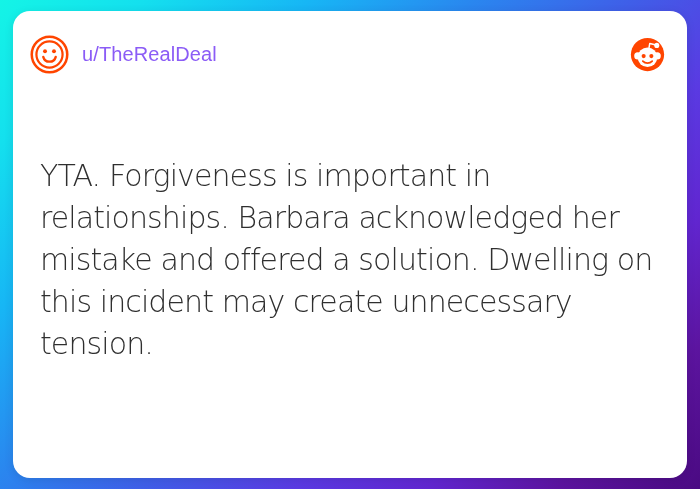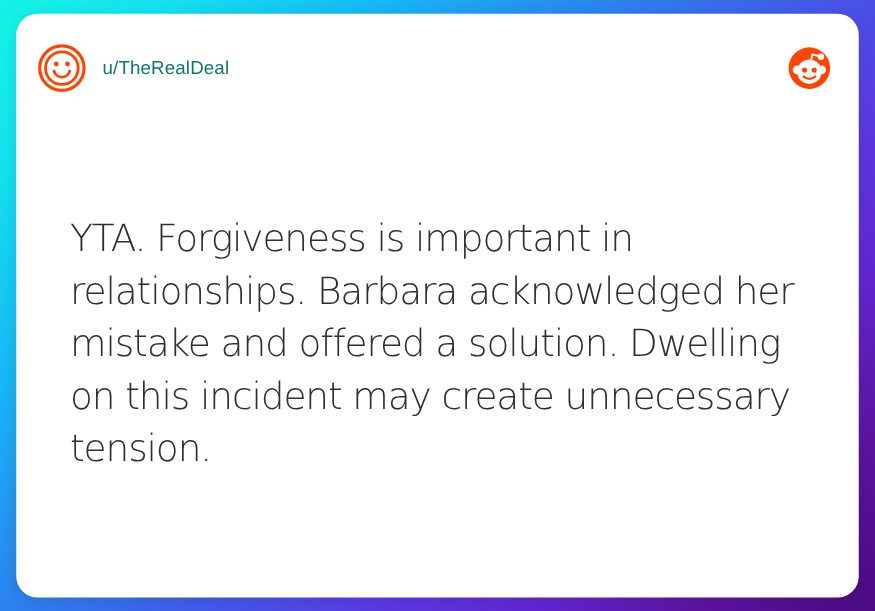--- a/index.html
+++ b/index.html
@@ -61,22 +61,22 @@
 
   .avatar {
     width: 39px;
     height: 39px;
     flex: 0 0 auto;
     display: block;
   }
 
   .username {
     margin-left: 13px;
-    font-size: 15px;
-    color: #0f766e;
+    font-size: 20px;
+    color: #8b5cf6;
     letter-spacing: 0.1px;
     white-space: nowrap;
     font-family: "Liberation Sans", sans-serif;
   }
 
   .spacer { flex: 1 1 auto; }
 
   .brand-logo {
     width: 35px;
     height: 35px;
@@ -97,21 +97,21 @@
 
   #comment-text {
     font-family: "DejaVu Sans", "Liberation Sans", sans-serif;
     font-size: 30px;
     font-weight: 300;
     line-height: 42px;
     color: #2f2f2f;
     letter-spacing: -0.9px;
     white-space: pre-wrap;
     word-break: normal;
-    margin: 16px;
+    margin: 0;
   }
 </style>
 </head>
 <body>
 
 <div id="stage">
 
   <div id="card">
 
     <div id="card-header">

